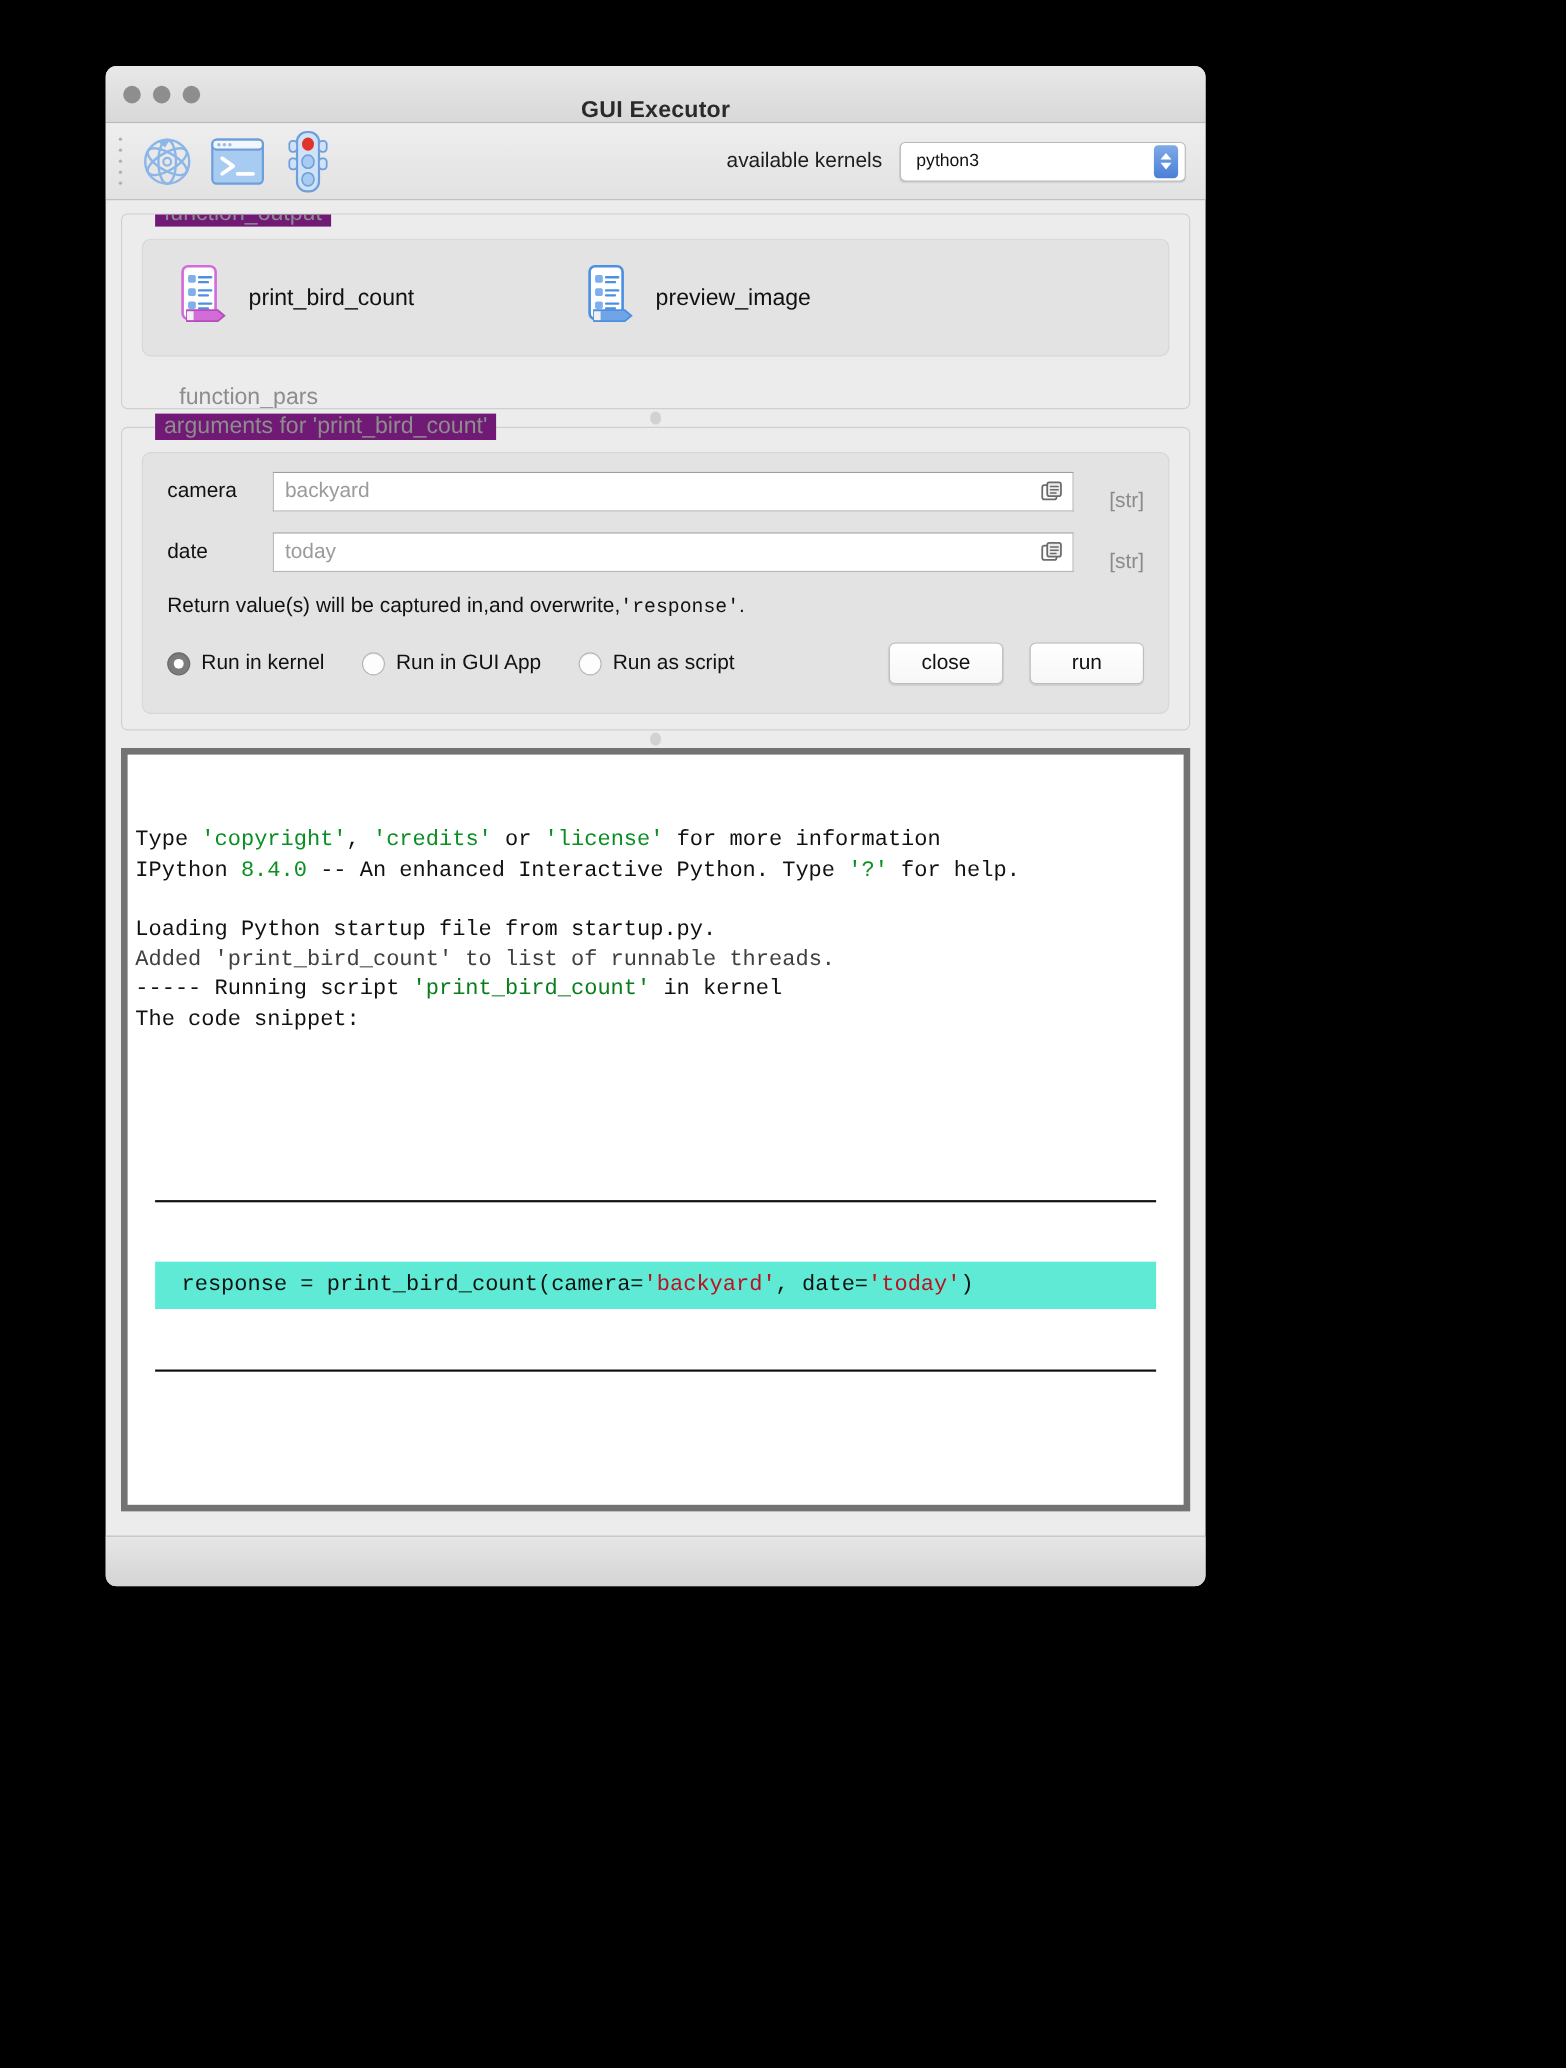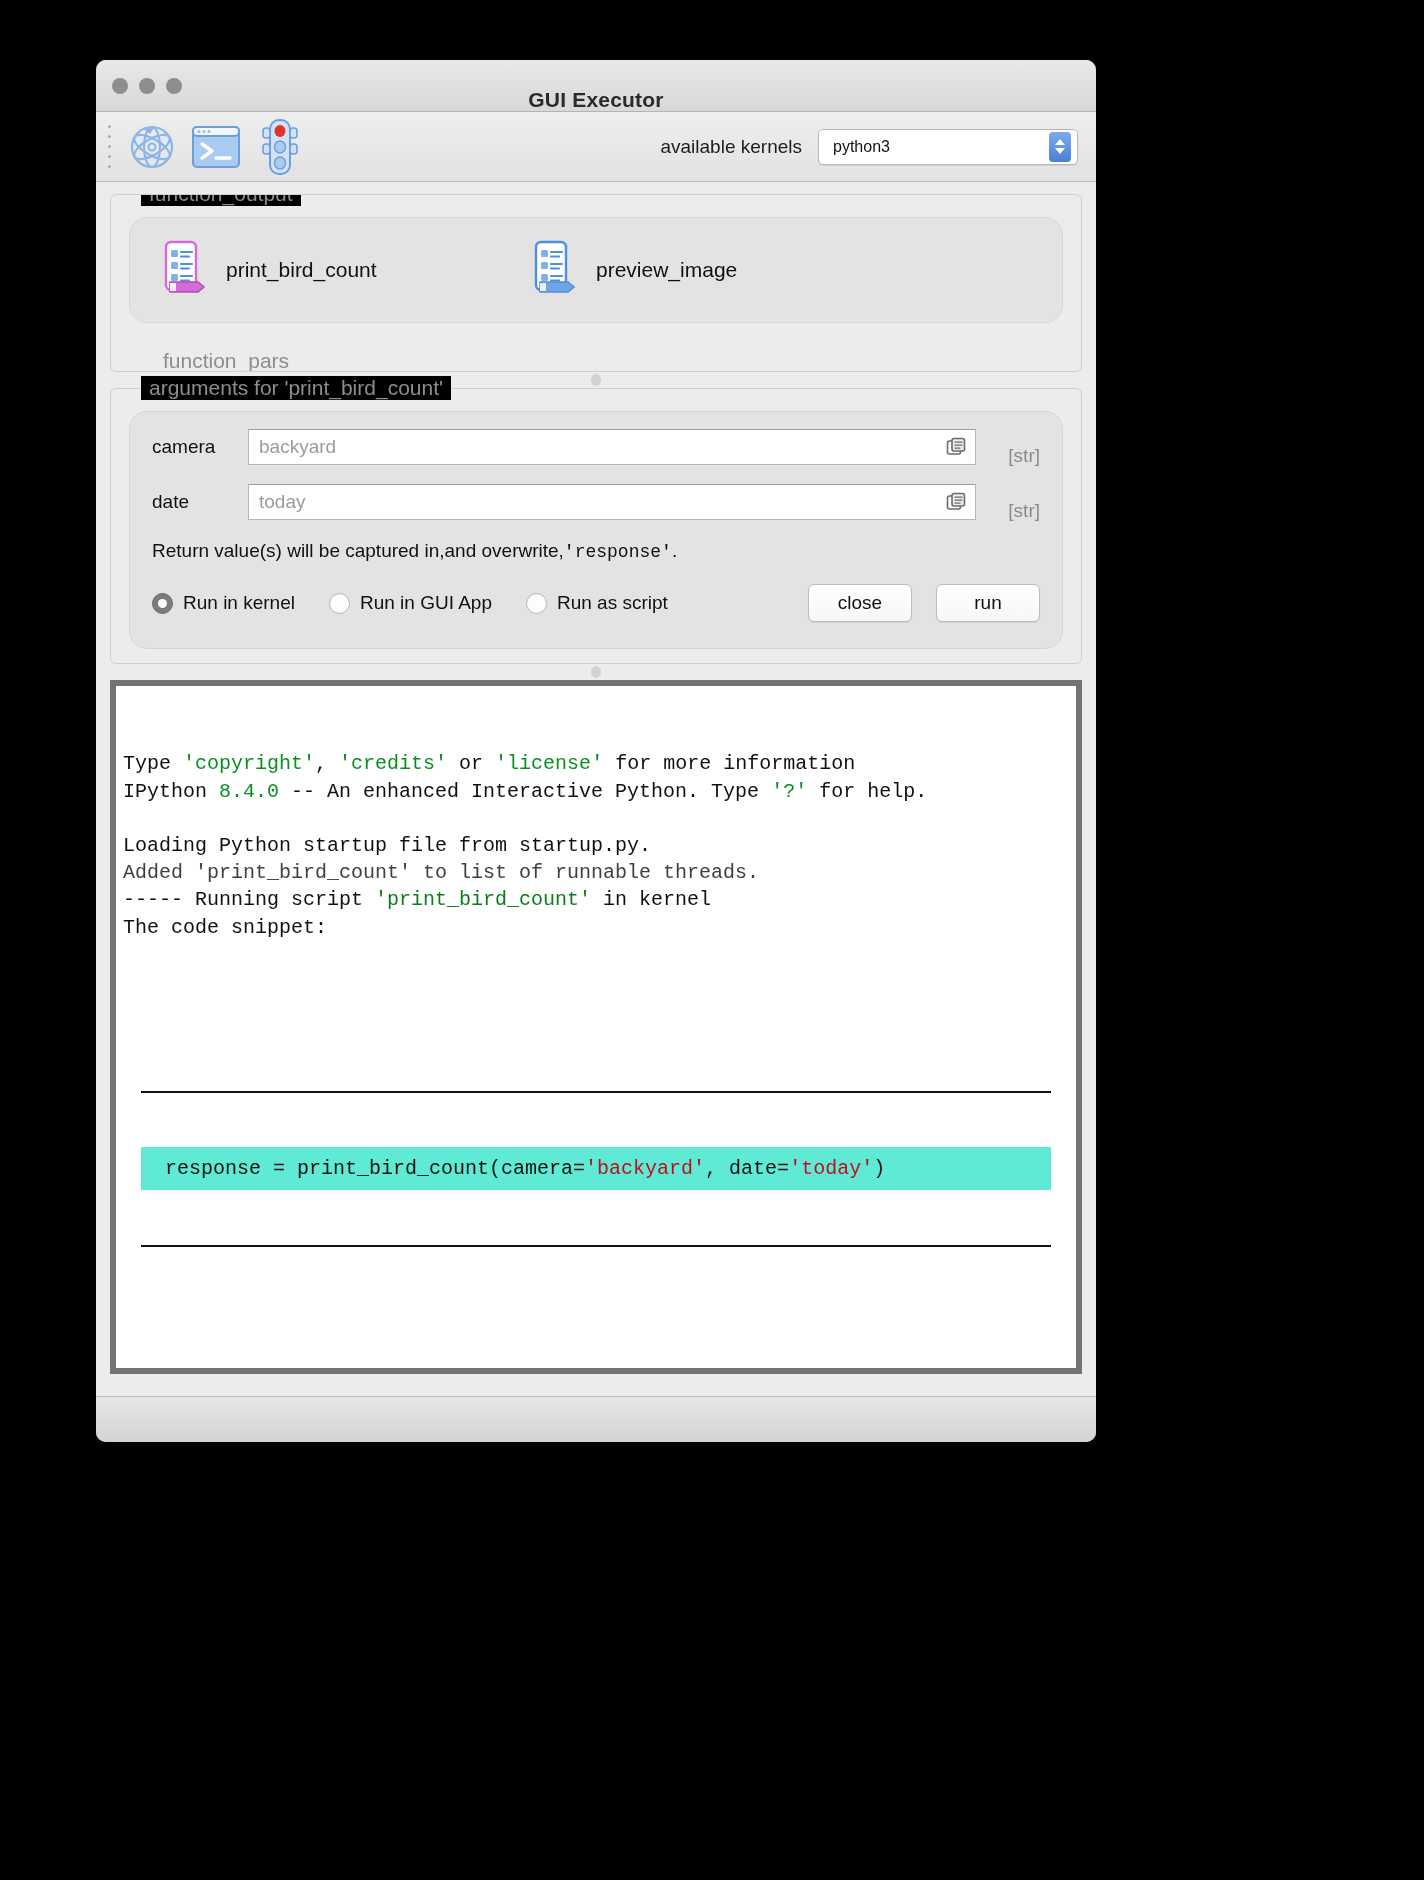--- a/index.html
+++ b/index.html
@@ -77,27 +77,27 @@
   .ar-up { border-left:5px solid transparent;border-right:5px solid transparent;border-bottom:6px solid #fff; }
   .ar-dn { border-left:5px solid transparent;border-right:5px solid transparent;border-top:6px solid #fff; }
 
   
   .wbody { flex: 1; display: flex; flex-direction: column; padding: 12px 14px 0 14px; min-height:0; }
 
   
   .groupbox { position: relative; border: 1px solid #cfcfcf; border-radius: 6px; background: #ececec; }
   .groupbox > .legend {
     position: absolute; top: -13px; left: 30px;
-    background: #000000; padding: 0 8px;
+    background: #701a75; padding: 0 8px;
     font-size: 21px; color: #8d8d8d;
   }
   .inner-panel {
     background: #e3e3e3;
     border: 1px solid #d6d6d6;
-    border-radius: 18px;
+    border-radius: 8px;
     margin: 22px 18px 14px 18px;
   }
 
   
   .pane-output { height: 178px; overflow: hidden; flex: none; position: relative; }
   .fn-list { display: flex; align-items: center; padding: 22px 30px; gap: 0; }
   .fn-item { display: flex; align-items: center; gap: 18px; width: 370px; cursor: pointer; }
   .fn-name { font-size: 21px; color: #111; }
   .pane-clip-label {
     position: absolute; left: 44px; bottom: -2px;

